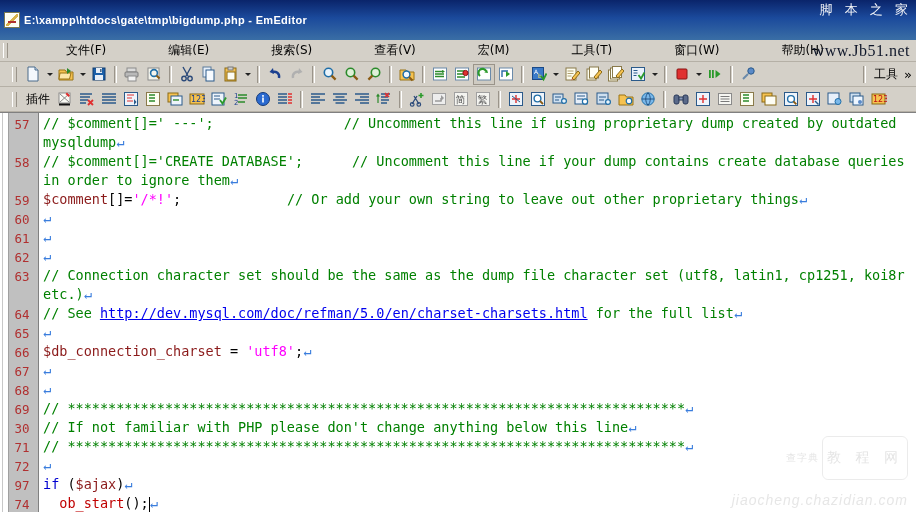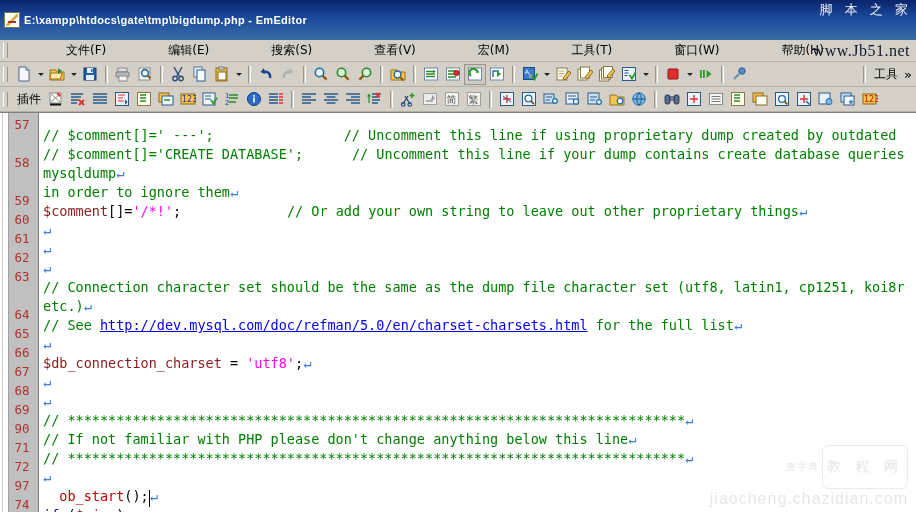--- a/index.html
+++ b/index.html
@@ -109,20 +109,21 @@
   
   .toolbar {
     height: 24px;
     background: #d4d0c8;
     display: flex;
     align-items: center;
     border-bottom: 1px solid #b5b0a6;
     position: relative;
     flex: 0 0 auto;
     overflow: hidden;
+    padding-left: 9px;
   }
   .tb-btn {
     width: 22px; height: 21px;
     margin: 0 0px;
     display: flex; align-items: center; justify-content: center;
     flex: 0 0 auto;
     border: 1px solid transparent;
     box-sizing: border-box;
   }
   .tb-btn.pressed {
@@ -195,21 +196,21 @@
   .gutter {
     width: 30px;
     background: #c0c0c0;
     border-right: 1px solid #808080;
     flex: 0 0 auto;
     padding-top: 2px;
     box-sizing: border-box;
   }
   .code-pane {
     flex: 1 1 auto;
-    padding-top: 13px;
+    padding-top: 1px;
     padding-left: 4px;
     position: relative;
     box-sizing: border-box;
   }
   .ln, .code-line {
     height: 19px;
     line-height: 19px;
     font-family: "DejaVu Sans Mono", monospace;
     font-size: 13.5px;
     white-space: pre;
@@ -260,24 +261,25 @@
     font-family: "DejaVu Sans", sans-serif;
     font-size: 14px;
     color: #cfcfcf;
     letter-spacing: 5px;
     border: 1px solid #dcdcdc;
     border-radius: 6px;
     padding: 12px 4px;
   }
   .wm-c {
     font-family: "Liberation Sans", sans-serif;
-    font-size: 16px;
+    font-size: 14px;
     color: #d2d2d2;
     letter-spacing: 1px;
-    margin-top: 1px;
+    margin-top: 12px;
+    font-style: italic;
   }
 </style>
 </head>
 <body>
 
 <div class="app">
 
   <div class="titlebar">
     <div class="titlebar-icon"></div>
     <div class="titlebar-text">E:\xampp\htdocs\gate\tmp\bigdump.php - EmEditor</div>
@@ -795,49 +797,49 @@
         <div class="ln">61</div>
         <div class="ln">62</div>
         <div class="ln">63</div>
         <div class="ln blank">&nbsp;</div>
         <div class="ln">64</div>
         <div class="ln">65</div>
         <div class="ln">66</div>
         <div class="ln">67</div>
         <div class="ln">68</div>
         <div class="ln">69</div>
-        <div class="ln">90</div>
+        <div class="ln">30</div>
         <div class="ln">71</div>
         <div class="ln">72</div>
         <div class="ln">97</div>
         <div class="ln">74</div>
         <div class="ln">75</div>
       </div>
     <div class="code-pane" id="code-pane">
         <div class="code-line"><span class="cmt">// $comment[]=' ---';</span><span class="op">                </span><span class="cmt">// Uncomment this line if using proprietary dump created by outdated</span></div>
+        <div class="code-line"><span class="cmt">mysqldump</span><span class="eol">↵</span></div>
         <div class="code-line"><span class="cmt">// $comment[]='CREATE DATABASE';</span><span class="op">      </span><span class="cmt">// Uncomment this line if your dump contains create database queries</span></div>
-        <div class="code-line"><span class="cmt">mysqldump</span><span class="eol">↵</span></div>
         <div class="code-line"><span class="cmt">in order to ignore them</span><span class="eol">↵</span></div>
         <div class="code-line"><span class="var">$comment</span><span class="op">[]=</span><span class="str">'/*!'</span><span class="op">;</span><span class="op">             </span><span class="cmt">// Or add your own string to leave out other proprietary things</span><span class="eol">↵</span></div>
         <div class="code-line"><span class="eol">↵</span></div>
         <div class="code-line"><span class="eol">↵</span></div>
         <div class="code-line"><span class="eol">↵</span></div>
         <div class="code-line"><span class="cmt">// Connection character set should be the same as the dump file character set (utf8, latin1, cp1251, koi8r</span></div>
         <div class="code-line"><span class="cmt">etc.)</span><span class="eol">↵</span></div>
         <div class="code-line"><span class="cmt">// See </span><span class="url">http://dev.mysql.com/doc/refman/5.0/en/charset-charsets.html</span><span class="cmt"> for the full list</span><span class="eol">↵</span></div>
         <div class="code-line"><span class="eol">↵</span></div>
         <div class="code-line"><span class="var">$db_connection_charset</span><span class="op"> = </span><span class="str">'utf8'</span><span class="op">;</span><span class="eol">↵</span></div>
         <div class="code-line"><span class="eol">↵</span></div>
         <div class="code-line"><span class="eol">↵</span></div>
         <div class="code-line"><span class="cmt">// ****************************************************************************</span><span class="eol">↵</span></div>
         <div class="code-line"><span class="cmt">// If not familiar with PHP please don't change anything below this line</span><span class="eol">↵</span></div>
         <div class="code-line"><span class="cmt">// ****************************************************************************</span><span class="eol">↵</span></div>
         <div class="code-line"><span class="eol">↵</span></div>
+        <div class="code-line"><span class="kw">if</span><span class="op"> (</span><span class="var">$ajax</span><span class="op">)</span><span class="eol">↵</span></div>
         <div class="code-line"><span class="op">  </span><span class="fn">ob_start</span><span class="op">();</span><span class="caret" style="height: 17px; left: 0px; top: 1px; position: relative; display: inline-block; width: 1px; background: rgb(0, 0, 0); vertical-align: middle;"></span><span class="eol">↵</span></div>
-        <div class="code-line"><span class="kw">if</span><span class="op"> (</span><span class="var">$ajax</span><span class="op">)</span><span class="eol">↵</span></div>
         <div class="code-line"><span class="eol">↵</span></div>
       </div>
 
     <div class="watermark-footer">
       <div class="wm-row">
         <span class="wm-a">查字典</span>
         <span class="wm-b">教 程 网</span>
       </div>
       <div class="wm-c">jiaocheng.chazidian.com</div>
     </div>

